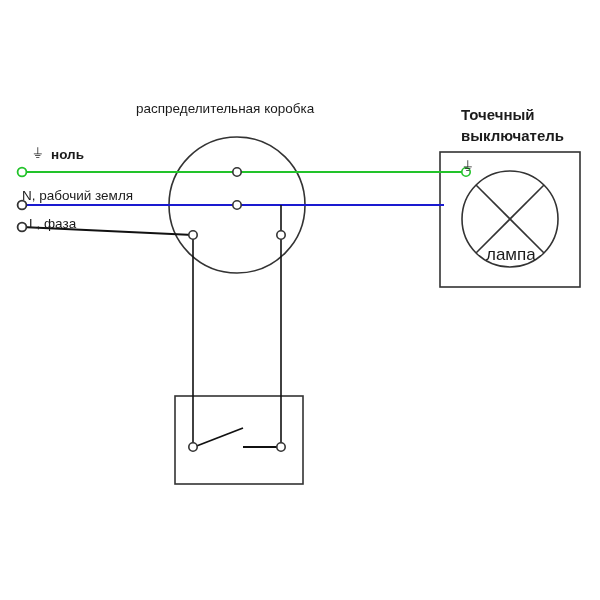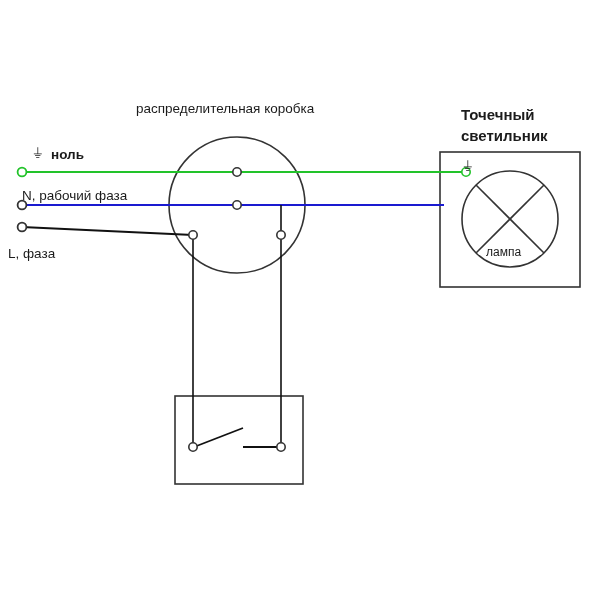--- a/index.html
+++ b/index.html
@@ -40,21 +40,21 @@
     font-size: 13.5px;
   }
   .lbl-bold {
     font-size: 15px;
     font-weight: bold;
   }
   .lbl-term {
     font-size: 13.5px;
   }
   .lbl-small {
-    font-size: 12px;
+    font-size: 17px;
   }
 </style>
 </head>
 <body>
 
 <div id="diagram-root">
 
   <svg class="diagram" viewBox="0 0 600 600" xmlns="http://www.w3.org/2000/svg">
 
     <circle cx="237" cy="205" r="68" fill="none" stroke="#333333" stroke-width="1.6"></circle>
@@ -92,27 +92,27 @@
 
     <circle cx="466" cy="172" r="4.2" fill="#ffffff" stroke="#22c32a" stroke-width="1.6"></circle>
 
     <circle cx="193" cy="447" r="4.2" fill="#ffffff" stroke="#333333" stroke-width="1.6"></circle>
     <circle cx="281" cy="447" r="4.2" fill="#ffffff" stroke="#333333" stroke-width="1.6"></circle>
   </svg>
 
   <div class="lbl lbl-title" style="left:136px; top:101px;">распределительная коробка</div>
 
   <div class="lbl lbl-bold" style="left:461px; top:106px;">Точечный</div>
-  <div class="lbl lbl-bold" style="left:461px; top:127px;">светильник</div>
+  <div class="lbl lbl-bold" style="left:461px; top:127px;">выключатель</div>
 
   <div class="lbl lbl-term" style="left:33px; top:146px;">⏚</div>
   <div class="lbl lbl-term" style="left:51px; top:147px; font-weight:bold;">ноль</div>
 
-  <div class="lbl lbl-term" style="left:22px; top:188px;">N, рабочий фаза</div>
+  <div class="lbl lbl-term" style="left:22px; top:188px;">N, рабочий земля</div>
 
-  <div class="lbl lbl-term" style="left:8px; top:216px;margin-top:30px;">L, фаза</div>
+  <div class="lbl lbl-term" style="left:29px; top:216px;">L, фаза</div>
 
   <div class="lbl lbl-term" style="left:463px; top:159px;">⏚</div>
 
   <div class="lbl lbl-small" style="left:486px; top:245px;">лампа</div>
 
 
 </div>
 
 </body></html>

